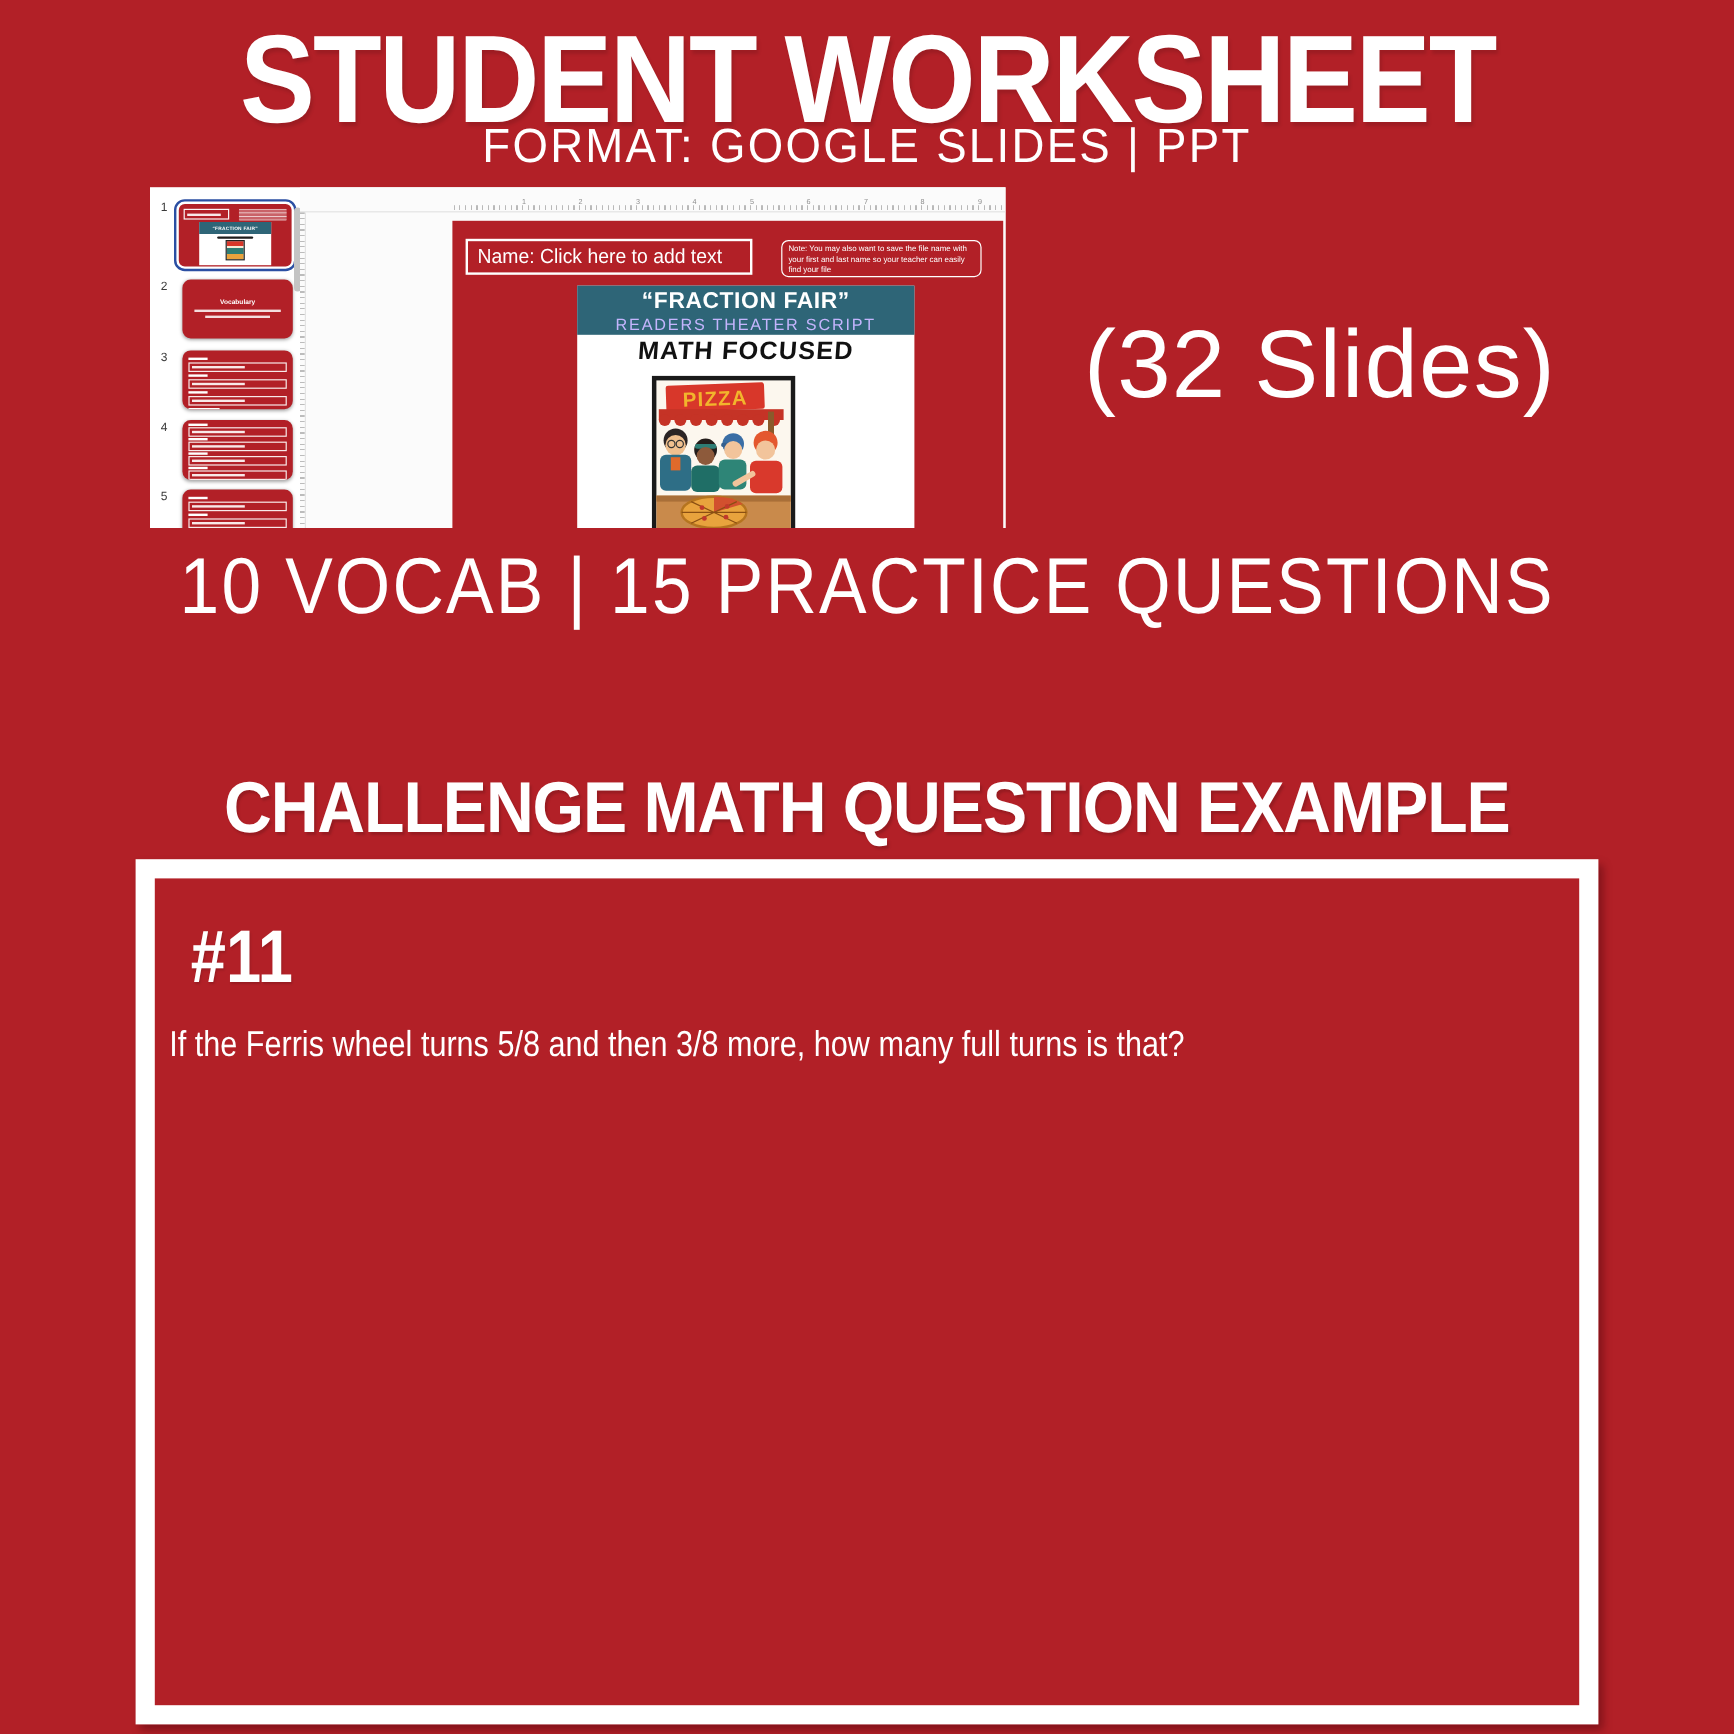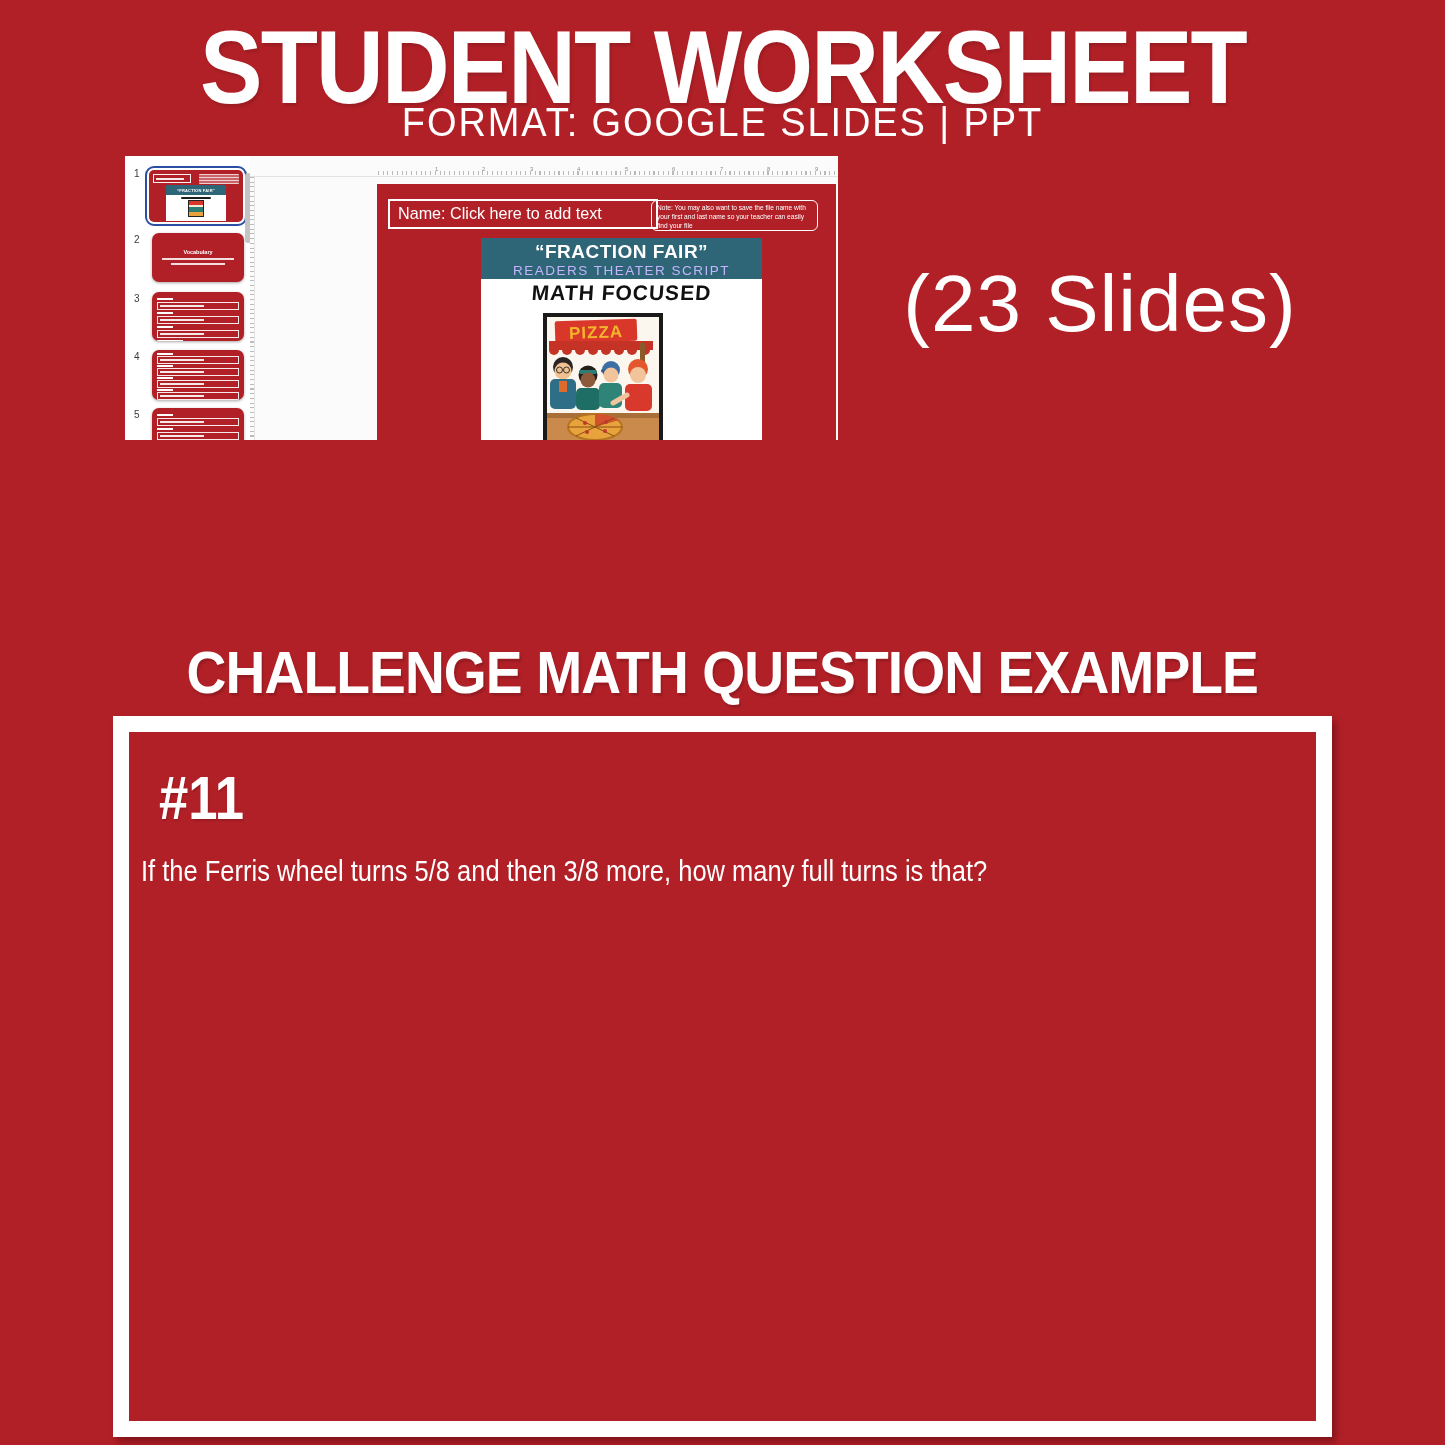--- a/index.html
+++ b/index.html
@@ -59,21 +59,21 @@
   .h-ruler { position:absolute; left:0; top:10px; width:100%; height:11px;
              border-bottom:1px solid #e3e3e3; }
   .h-ticks { position:absolute; left:128px; right:0; bottom:1px; height:4px;
              background:repeating-linear-gradient(90deg,#b9b9b9 0 1px, transparent 1px 4.75px); }
   .rn { position:absolute; top:0px; font-size:6px; color:#8f8f8f; }
   .v-ruler { position:absolute; left:0; top:21px; width:5px; bottom:0;
              border-right:1px solid #e3e3e3;
              background:repeating-linear-gradient(180deg,#bcbcbc 0 1px, transparent 1px 4.7px); }
   .slide { position:absolute; left:127px; top:28px; width:459px; height:256px;
            background:#b22027; overflow:hidden; }
-  .name-box { position:absolute; left:11px; top:15px; width:270px; height:30px;
+  .name-box { position:absolute; left:11px; top:15px; width:239px; height:30px;
               border:2px solid #fff; display:flex; align-items:center; padding-left:8px;
               font-size:17px; color:#fff; }
   .name-box .squeeze { transform:scaleX(.95); transform-origin:left; }
   .note-box { position:absolute; left:274px; top:16px; width:167px; height:31px;
               border:1px solid #fff; border-radius:6px; padding:2px 5px;
               font-size:6.6px; line-height:1.38; color:#fff; }
   .cover { position:absolute; left:104px; top:54px; width:281px; height:202px; background:#fff; }
   .cover-head { height:41px; background:#2e6577; color:#fff; text-align:center; padding-top:3px; }
   .cover-head .l1 { font-size:19px; font-weight:700; letter-spacing:.5px; }
   .cover-head .l2 { font-size:13.5px; font-weight:400; letter-spacing:1.5px; color:#c4b5fd; }
@@ -284,22 +284,25 @@
                 <circle cx="44" cy="119" r="2"></circle>
                   <circle cx="63" cy="109" r="2"></circle>
               </g>
             </svg>
           </div>
         </div>
       </div>
     </div>
   </div>
 
-  <div class="slides-count">(23 Slides)</div>
-
+  <div class="slides-count">(32 Slides)</div>
+
+  <div class="cx stats">
+    <span class="squeeze">10 VOCAB | 15 PRACTICE QUESTIONS</span>
+  </div>
 
   <div class="cx section-heading">
     <span class="squeeze">CHALLENGE MATH QUESTION EXAMPLE</span>
   </div>
 
   <div class="example-box">
     <div class="qnum">
       <span class="squeeze">#11</span>
     </div>
     <div class="qtext">

